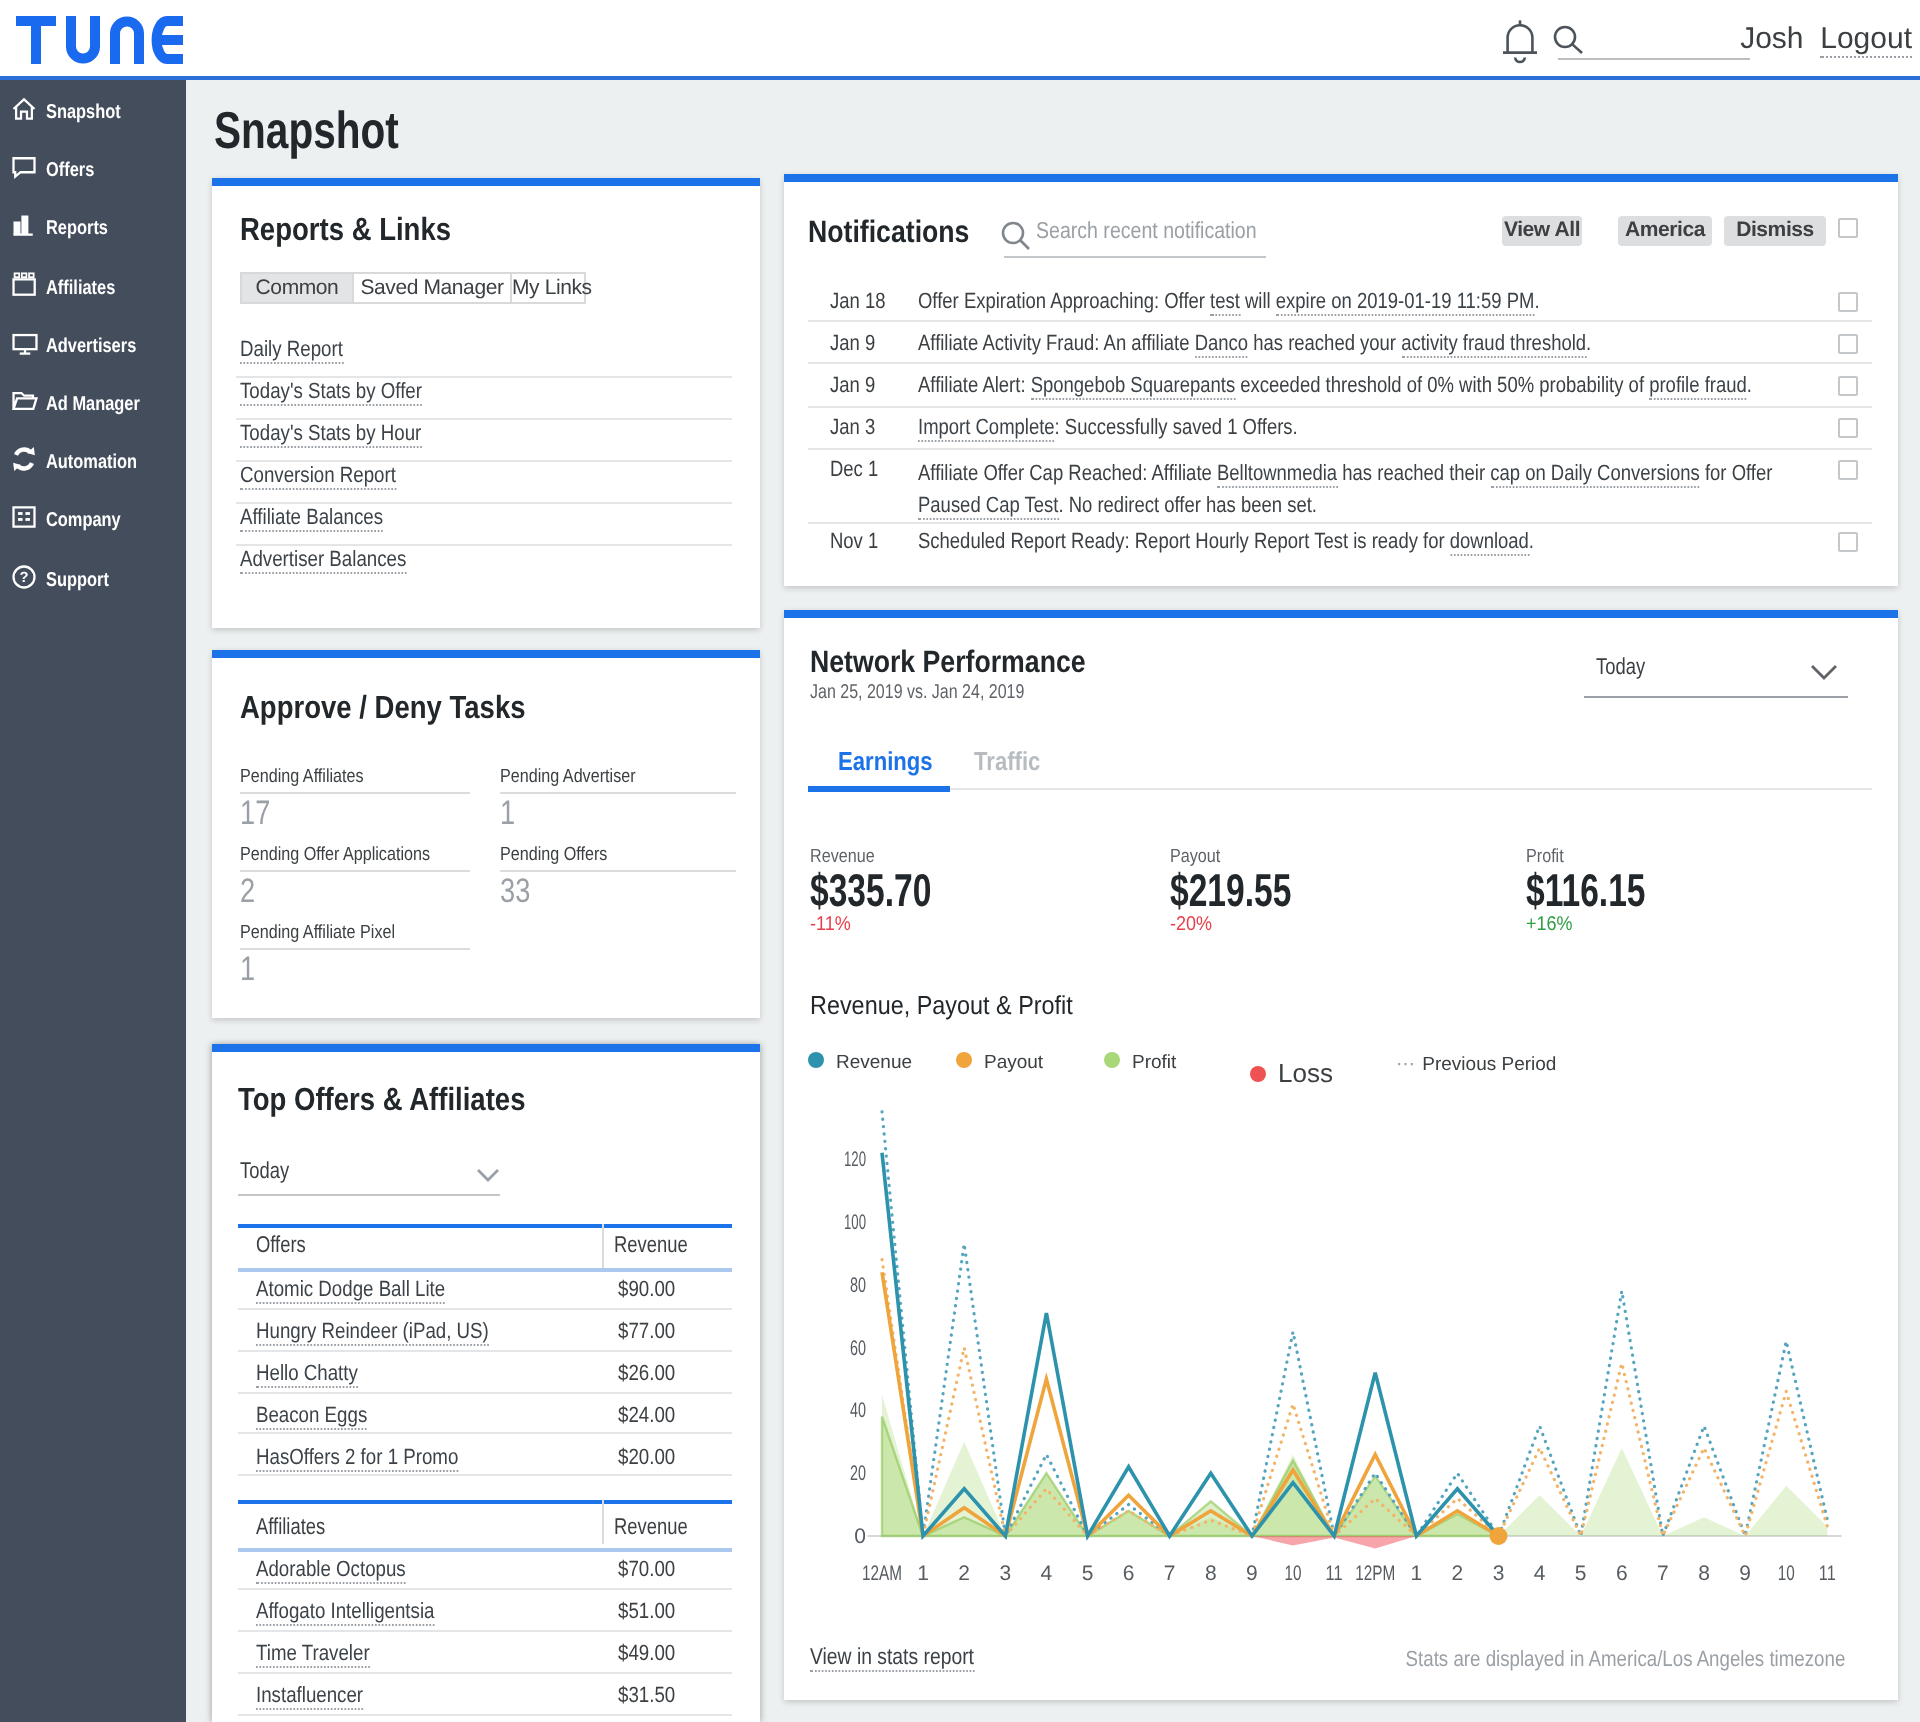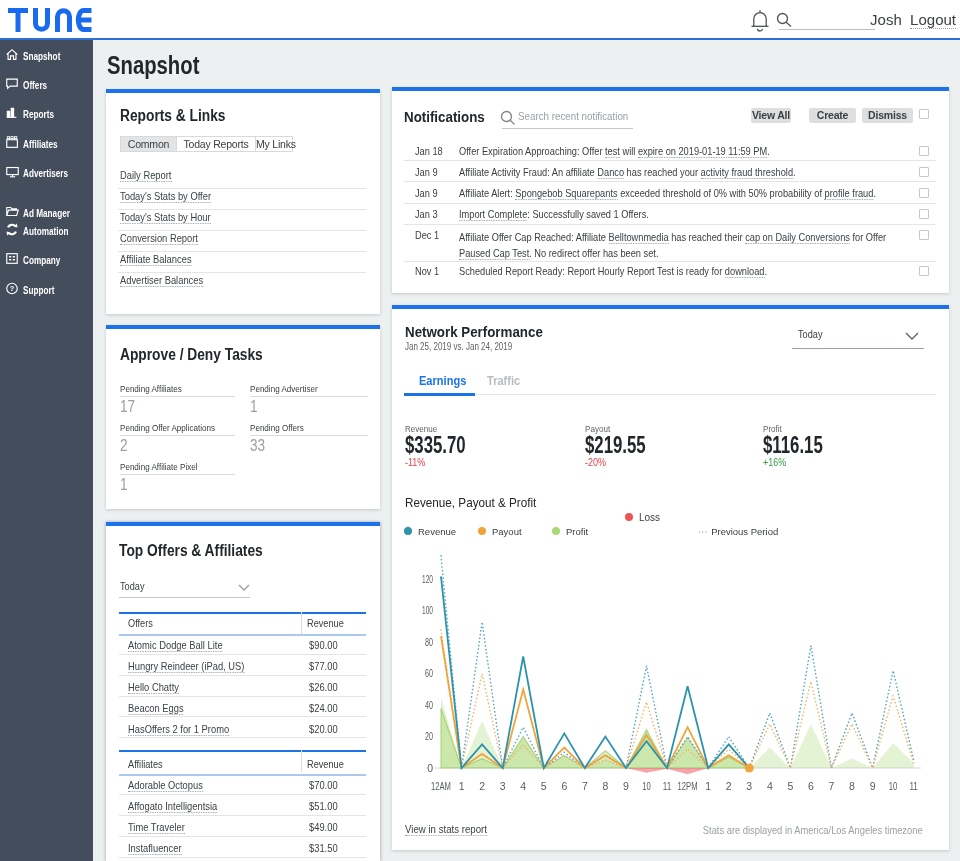--- a/index.html
+++ b/index.html
@@ -95,21 +95,21 @@
       <span>Affiliates</span>
     </div>
   <div class="navitem" style="top:124px;">
       <svg width="15" height="15" viewBox="0 0 17 16">
         <rect x="2" y="3.5" width="13" height="8" fill="none" stroke="#fff" stroke-width="1.3"></rect>
         <line x1="8.5" y1="11.5" x2="8.5" y2="14" stroke="#fff" stroke-width="1.3"></line>
         <line x1="5.5" y1="14" x2="11.5" y2="14" stroke="#fff" stroke-width="1.3"></line>
       </svg>
       <span>Advertisers</span>
     </div>
-  <div class="navitem" style="top:164px;">
+  <div class="navitem" style="top:153px;">
       <svg width="15" height="15" viewBox="0 0 17 16">
         <path d="M2,12.5 V3.5 H6.5 L8,5 H13 V6.5 M2,12.5 L4,6.5 H15 L13.2,12.5 z" fill="none" stroke="#fff" stroke-width="1.3"></path>
       </svg>
       <span>Ad Manager</span>
     </div>
   <div class="navitem" style="top:182px;">
       <svg width="14" height="15" viewBox="0 0 16 16">
         <g fill="none" stroke="#fff" stroke-width="2.5">
           <path d="M3.4,5.6 A5.1,5.1 0 0 1 11.7,4.1"></path>
           <path d="M12.6,10.4 A5.1,5.1 0 0 1 4.3,11.9"></path>
@@ -136,21 +136,21 @@
       </svg>
       <span>Support</span>
     </div>
 </div>
 
 <h1>Snapshot</h1>
 
 <div class="card" style="left:106px; top:89px; width:274px; height:225px;">
   <div class="ctitle" style="left:14px; top:18px;">Reports &amp; Links</div>
   <div class="rtab active" style="left:14px; width:57px; top:47px;">Common</div>
-  <div class="rtab" style="left:70px; width:80px; top:47px;">Today Reports</div>
+  <div class="rtab" style="left:70px; width:80px; top:47px;">Saved Manager</div>
   <div class="rtab" style="left:149px; width:38px; top:47px;">My Links</div>
   <div class="trow" style="left:14px; top:80px;"><span class="dotlink">Daily Report</span></div>
   <div class="sep" style="left:12px; top:99px; width:248px;"></div>
   <div class="trow" style="left:14px; top:101px;"><span class="dotlink">Today's Stats by Offer</span></div>
   <div class="sep" style="left:12px; top:120px; width:248px;"></div>
   <div class="trow" style="left:14px; top:122px;"><span class="dotlink">Today's Stats by Hour</span></div>
   <div class="sep" style="left:12px; top:141px; width:248px;"></div>
   <div class="trow" style="left:14px; top:143px;"><span class="dotlink">Conversion Report</span></div>
   <div class="sep" style="left:12px; top:162px; width:248px;"></div>
   <div class="trow" style="left:14px; top:164px;"><span class="dotlink">Affiliate Balances</span></div>
@@ -227,21 +227,21 @@
 
 <div class="card" style="left:392px; top:87px; width:557px; height:206px;">
   <div class="ctitle2" style="left:12px; top:21px;">Notifications</div>
   <svg width="16" height="16" style="position:absolute; left:108px; top:23px;" viewBox="0 0 16 16">
     <circle cx="6.5" cy="6.5" r="5" fill="none" stroke="#80868b" stroke-width="1.3"></circle>
     <line x1="10" y1="10" x2="14.5" y2="14.5" stroke="#80868b" stroke-width="1.3"></line>
   </svg>
   <div style="position:absolute; left:126px; top:23px; font-size:11.5px; color:#9aa0a6; transform:scaleX(0.85); transform-origin:left; white-space:nowrap;">Search recent notification</div>
   <div class="grayline" style="left:110px; top:41px; width:131px;"></div>
   <div class="gbtn" style="left:359px; width:40px;">View All</div>
-  <div class="gbtn" style="left:417px; width:47px;">Create</div>
+  <div class="gbtn" style="left:417px; width:47px;">America</div>
   <div class="gbtn" style="left:470px; width:51px;">Dismiss</div>
   <div class="checkbox" style="left:527px; top:22px;"></div>
 
   <div class="ndate" style="left:23px; top:58px;">Jan 18</div>
   <div class="ntext" style="left:67px; top:58px;">Offer Expiration Approaching: Offer <span class="dotlink">test</span> will <span class="dotlink">expire on 2019-01-19 11:59 PM</span>.</div>
   <div class="checkbox" style="left:527px; top:59px;"></div>
   <div class="sep" style="left:12px; top:73px; width:532px;"></div>
 
   <div class="ndate" style="left:23px; top:79px;">Jan 9</div>
   <div class="ntext" style="left:67px; top:79px;">Affiliate Activity Fraud: An affiliate <span class="dotlink">Danco</span> has reached your <span class="dotlink">activity fraud threshold</span>.</div>
@@ -290,21 +290,21 @@
   <div style="position:absolute; left:193px; top:152px; font-size:10px; color:#e8404b; transform:scaleX(0.9); transform-origin:left;">-20%</div>
   <div class="plabel" style="left:371px; top:118px; color:#5f6368;">Profit</div>
   <div style="position:absolute; left:371px; top:127px; font-size:23px; font-weight:bold; color:#22272b; transform:scaleX(0.73); transform-origin:left;">$116.15</div>
   <div style="position:absolute; left:371px; top:152px; font-size:10px; color:#2f9e44; transform:scaleX(0.9); transform-origin:left;">+16%</div>
 
   <div style="position:absolute; left:13px; top:190px; font-size:13px; color:#22272b; transform:scaleX(0.9); transform-origin:left;">Revenue, Payout &amp; Profit</div>
 
   <div style="position:absolute; left:12px; top:221px; font-size:9.5px; color:#3c4043; white-space:nowrap;"><span style="display:inline-block;width:8px;height:8px;border-radius:50%;background:#2d93ad;margin-right:6px;"></span>Revenue</div>
   <div style="position:absolute; left:86px; top:221px; font-size:9.5px; color:#3c4043; white-space:nowrap;"><span style="display:inline-block;width:8px;height:8px;border-radius:50%;background:#f0a43c;margin-right:6px;"></span>Payout</div>
   <div style="position:absolute; left:160px; top:221px; font-size:9.5px; color:#3c4043; white-space:nowrap;"><span style="display:inline-block;width:8px;height:8px;border-radius:50%;background:#a9d878;margin-right:6px;"></span>Profit</div>
-  <div style="position:absolute; left:233px; top:207px; font-size:10px; color:#3c4043; white-space:nowrap;"><span style="display:inline-block;width:8px;height:8px;border-radius:50%;background:#ee5253;margin-right:6px;"></span>Loss</div>
+  <div style="position:absolute; left:233px; top:224px; font-size:13px; color:#3c4043; white-space:nowrap;"><span style="display:inline-block;width:8px;height:8px;border-radius:50%;background:#ee5253;margin-right:6px;"></span>Loss</div>
   <div style="position:absolute; left:306px; top:221px; font-size:9.5px; color:#3c4043; white-space:nowrap;"><span style="letter-spacing:1px;color:#9aa0a6;">⋯</span> Previous Period</div>
 
   <svg id="chart" width="540" height="255" style="position:absolute; left:8px; top:245px;" viewBox="0 0 540 255">
       <text font-family="Liberation Sans, sans-serif" x="33" y="221.5" text-anchor="end" font-size="10.5" fill="#565c61">0</text>
       <text font-family="Liberation Sans, sans-serif" x="33" y="190.084" text-anchor="end" font-size="10.5" fill="#565c61" textLength="8" lengthAdjust="spacingAndGlyphs">20</text>
       <text font-family="Liberation Sans, sans-serif" x="33" y="158.668" text-anchor="end" font-size="10.5" fill="#565c61" textLength="8" lengthAdjust="spacingAndGlyphs">40</text>
       <text font-family="Liberation Sans, sans-serif" x="33" y="127.252" text-anchor="end" font-size="10.5" fill="#565c61" textLength="8" lengthAdjust="spacingAndGlyphs">60</text>
       <text font-family="Liberation Sans, sans-serif" x="33" y="95.836" text-anchor="end" font-size="10.5" fill="#565c61" textLength="8" lengthAdjust="spacingAndGlyphs">80</text>
       <text font-family="Liberation Sans, sans-serif" x="33" y="64.42000000000002" text-anchor="end" font-size="10.5" fill="#565c61" textLength="11" lengthAdjust="spacingAndGlyphs">100</text>
       <text font-family="Liberation Sans, sans-serif" x="33" y="33.00399999999999" text-anchor="end" font-size="10.5" fill="#565c61" textLength="11" lengthAdjust="spacingAndGlyphs">120</text>

